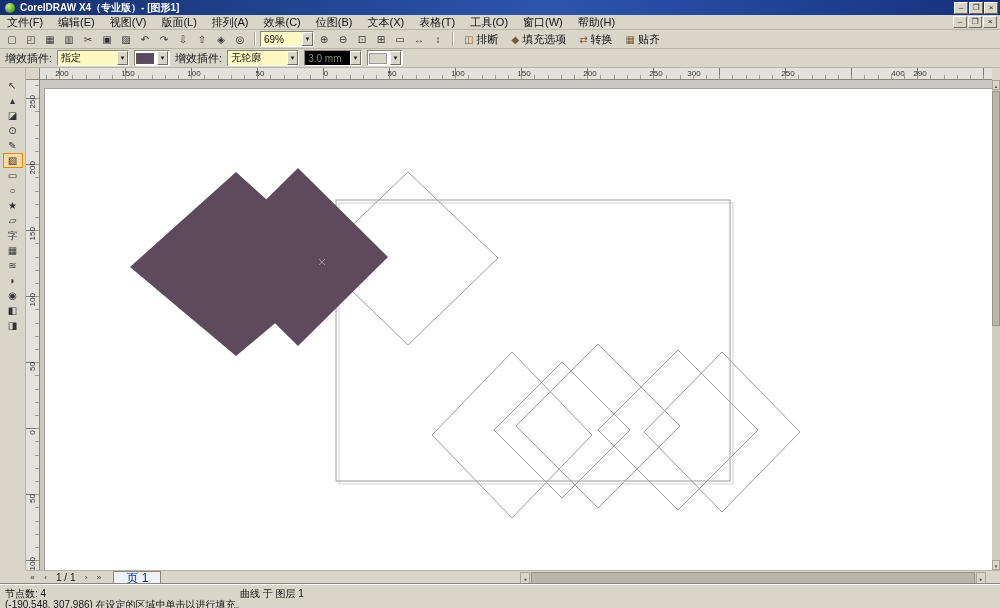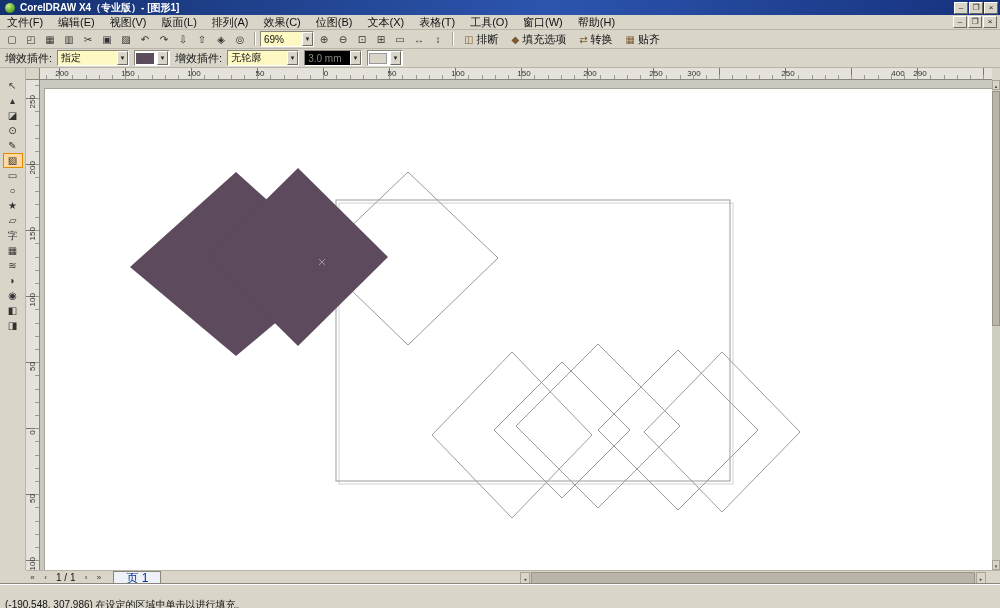--- a/index.html
+++ b/index.html
@@ -285,18 +285,22 @@
     <span class="ptab">页 1</span>
     <span class="hscroll">
       <span class="sarrow left">◂</span>
       <span class="h-thumb"></span>
       <span class="sarrow right">▸</span>
     </span>
     <span class="corner"></span>
   </div>
 
   <div class="statusbar">
+    <div class="srow1">
+      <span>节点数: 4</span>
+      <span class="obj">曲线 于 图层 1</span>
+    </div>
     <div class="srow2">
       <span>(-190.548, 307.986) 在设定的区域中单击以进行填充。</span>
     </div>
   </div>
 
 </div>
 
 </body></html>

